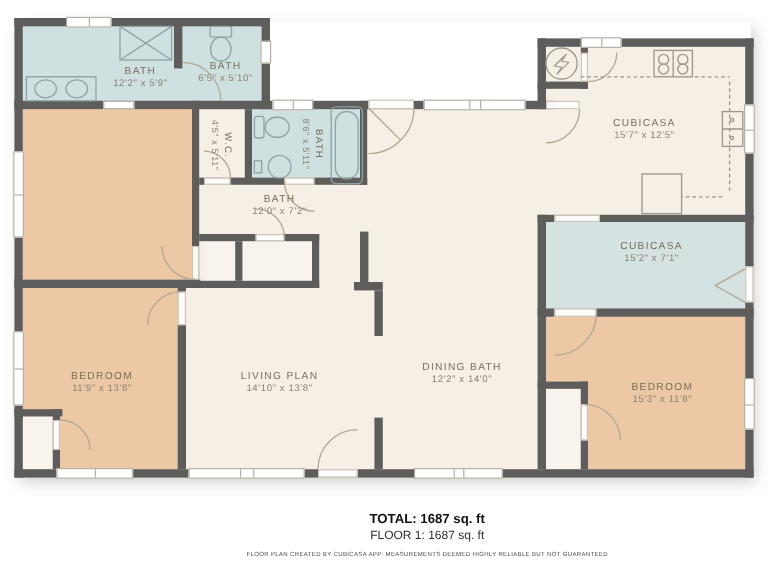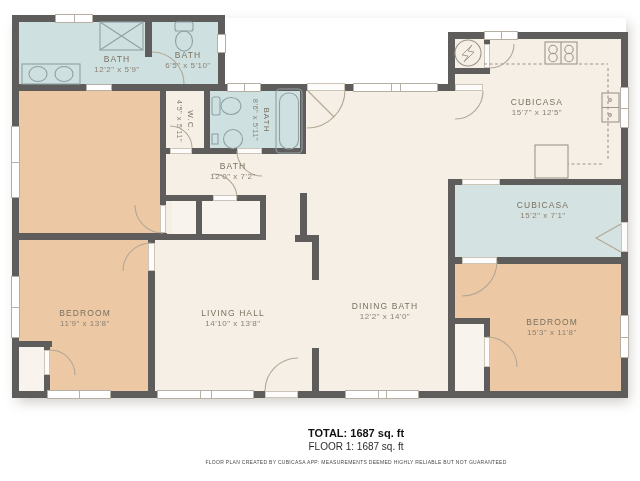--- a/index.html
+++ b/index.html
@@ -219,21 +219,21 @@
   </div>
   <div class="lbl" style="left:543px;top:210px;">
     <div class="nm">CUBICASA</div>
     <div class="dm">15'2" x 7'1"</div>
   </div>
   <div class="lbl" style="left:85px;top:318px;">
     <div class="nm">BEDROOM</div>
     <div class="dm">11'9" x 13'8"</div>
   </div>
   <div class="lbl" style="left:233px;top:318px;">
-    <div class="nm">LIVING HALL</div>
+    <div class="nm">LIVING PLAN</div>
     <div class="dm">14'10" x 13'8"</div>
   </div>
   <div class="lbl" style="left:385px;top:311px;">
     <div class="nm">DINING BATH</div>
     <div class="dm">12'2" x 14'0"</div>
   </div>
   <div class="lbl" style="left:552px;top:327px;">
     <div class="nm">BEDROOM</div>
     <div class="dm">15'3" x 11'8"</div>
   </div>

